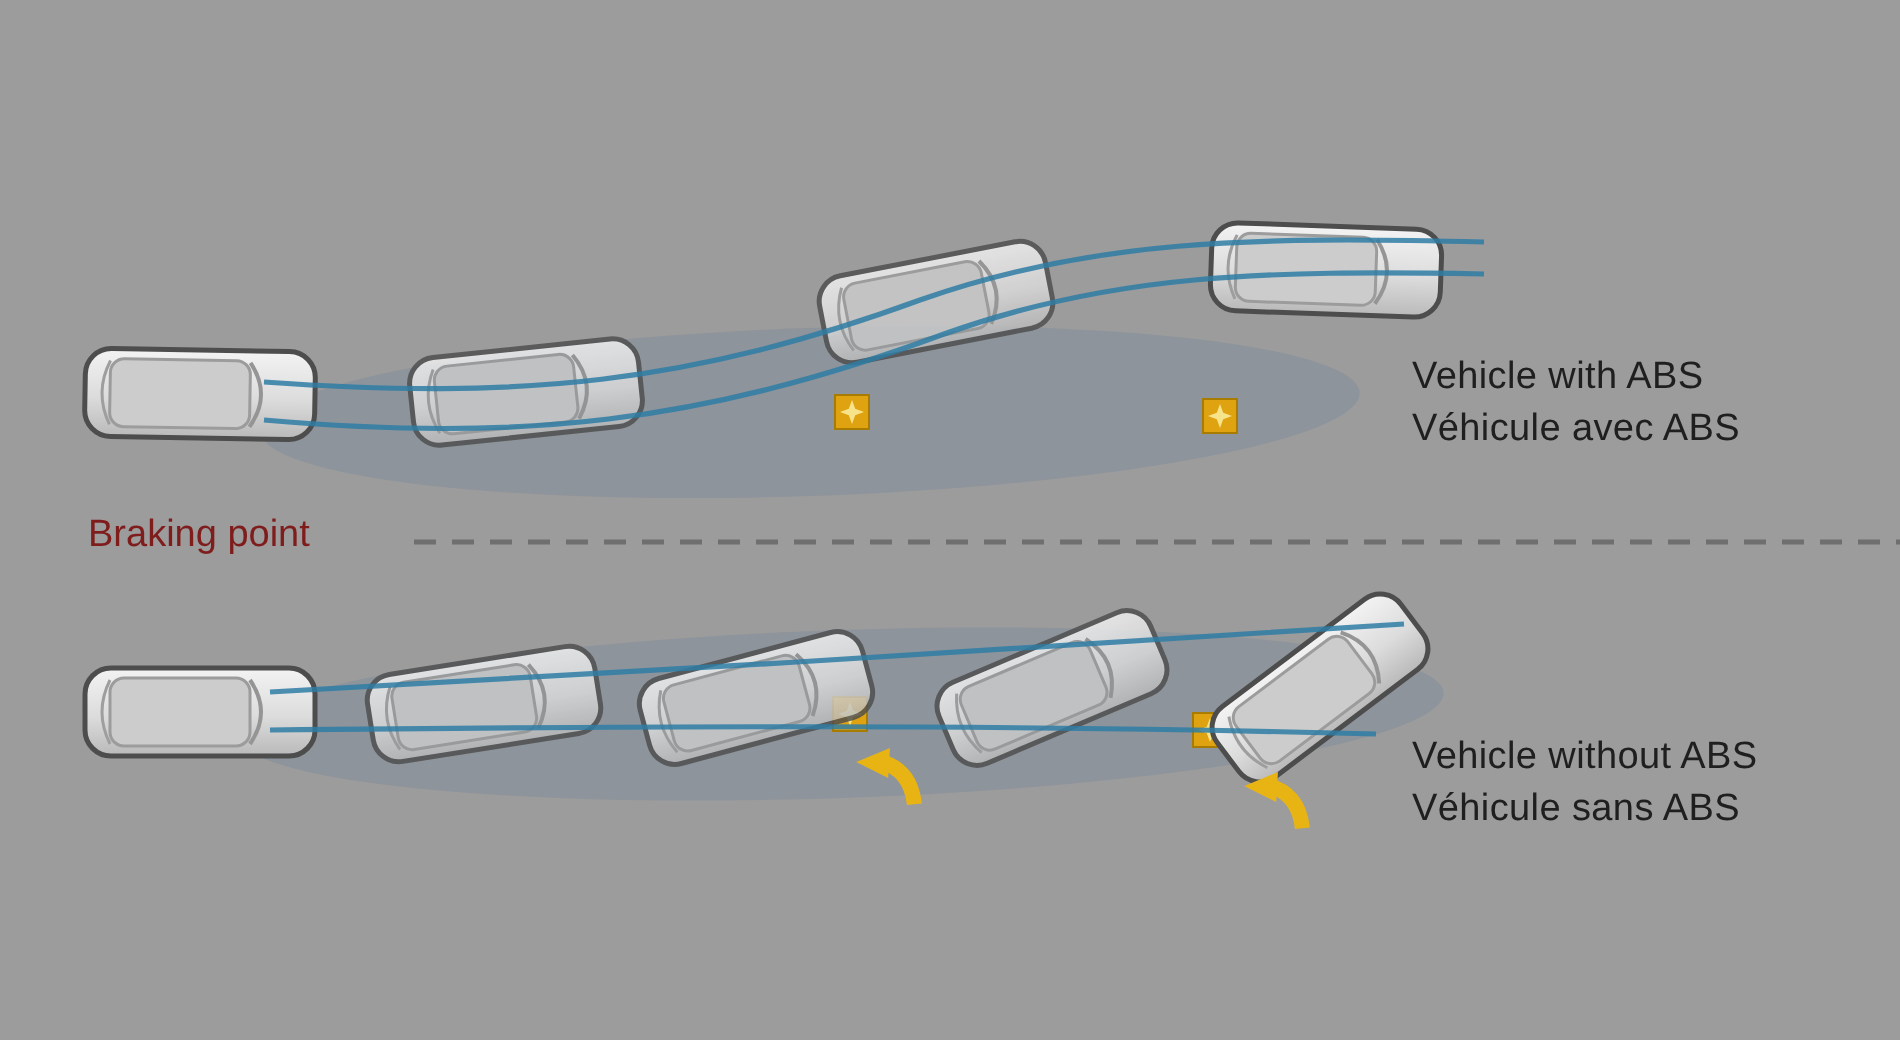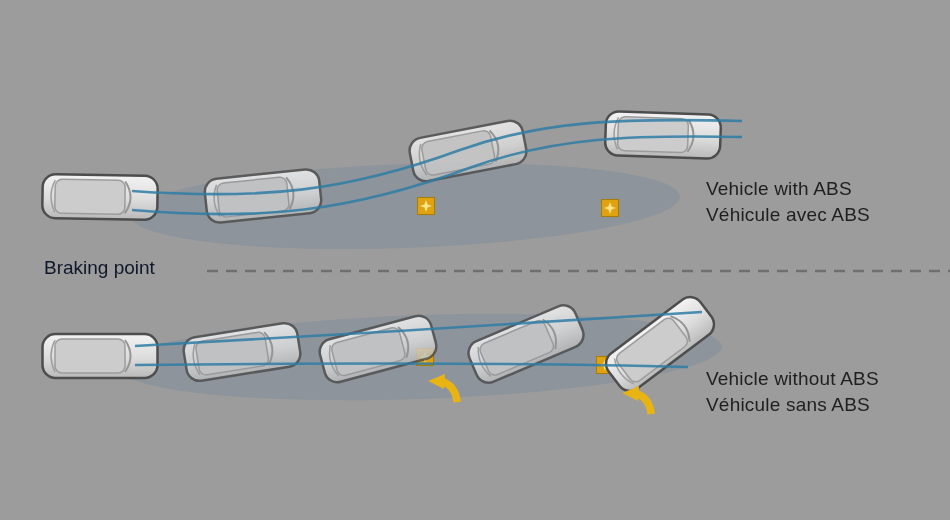--- a/index.html
+++ b/index.html
@@ -25,21 +25,21 @@
     color: #1f1f1f;
     font-size: 19px;
     line-height: 26px;
     white-space: nowrap;
     letter-spacing: 0.2px;
   }
   .braking-label {
     position: absolute;
     left: 44px;
     top: 254px;
-    color: #0f172a;
+    color: #7f1d1d;
     font-size: 19px;
     line-height: 27px;
     white-space: nowrap;
   }
   .lbl-top { left: 706px; top: 176px; }
   .lbl-bottom { left: 706px; top: 366px; }
 </style>
 </head>
 <body>
 

